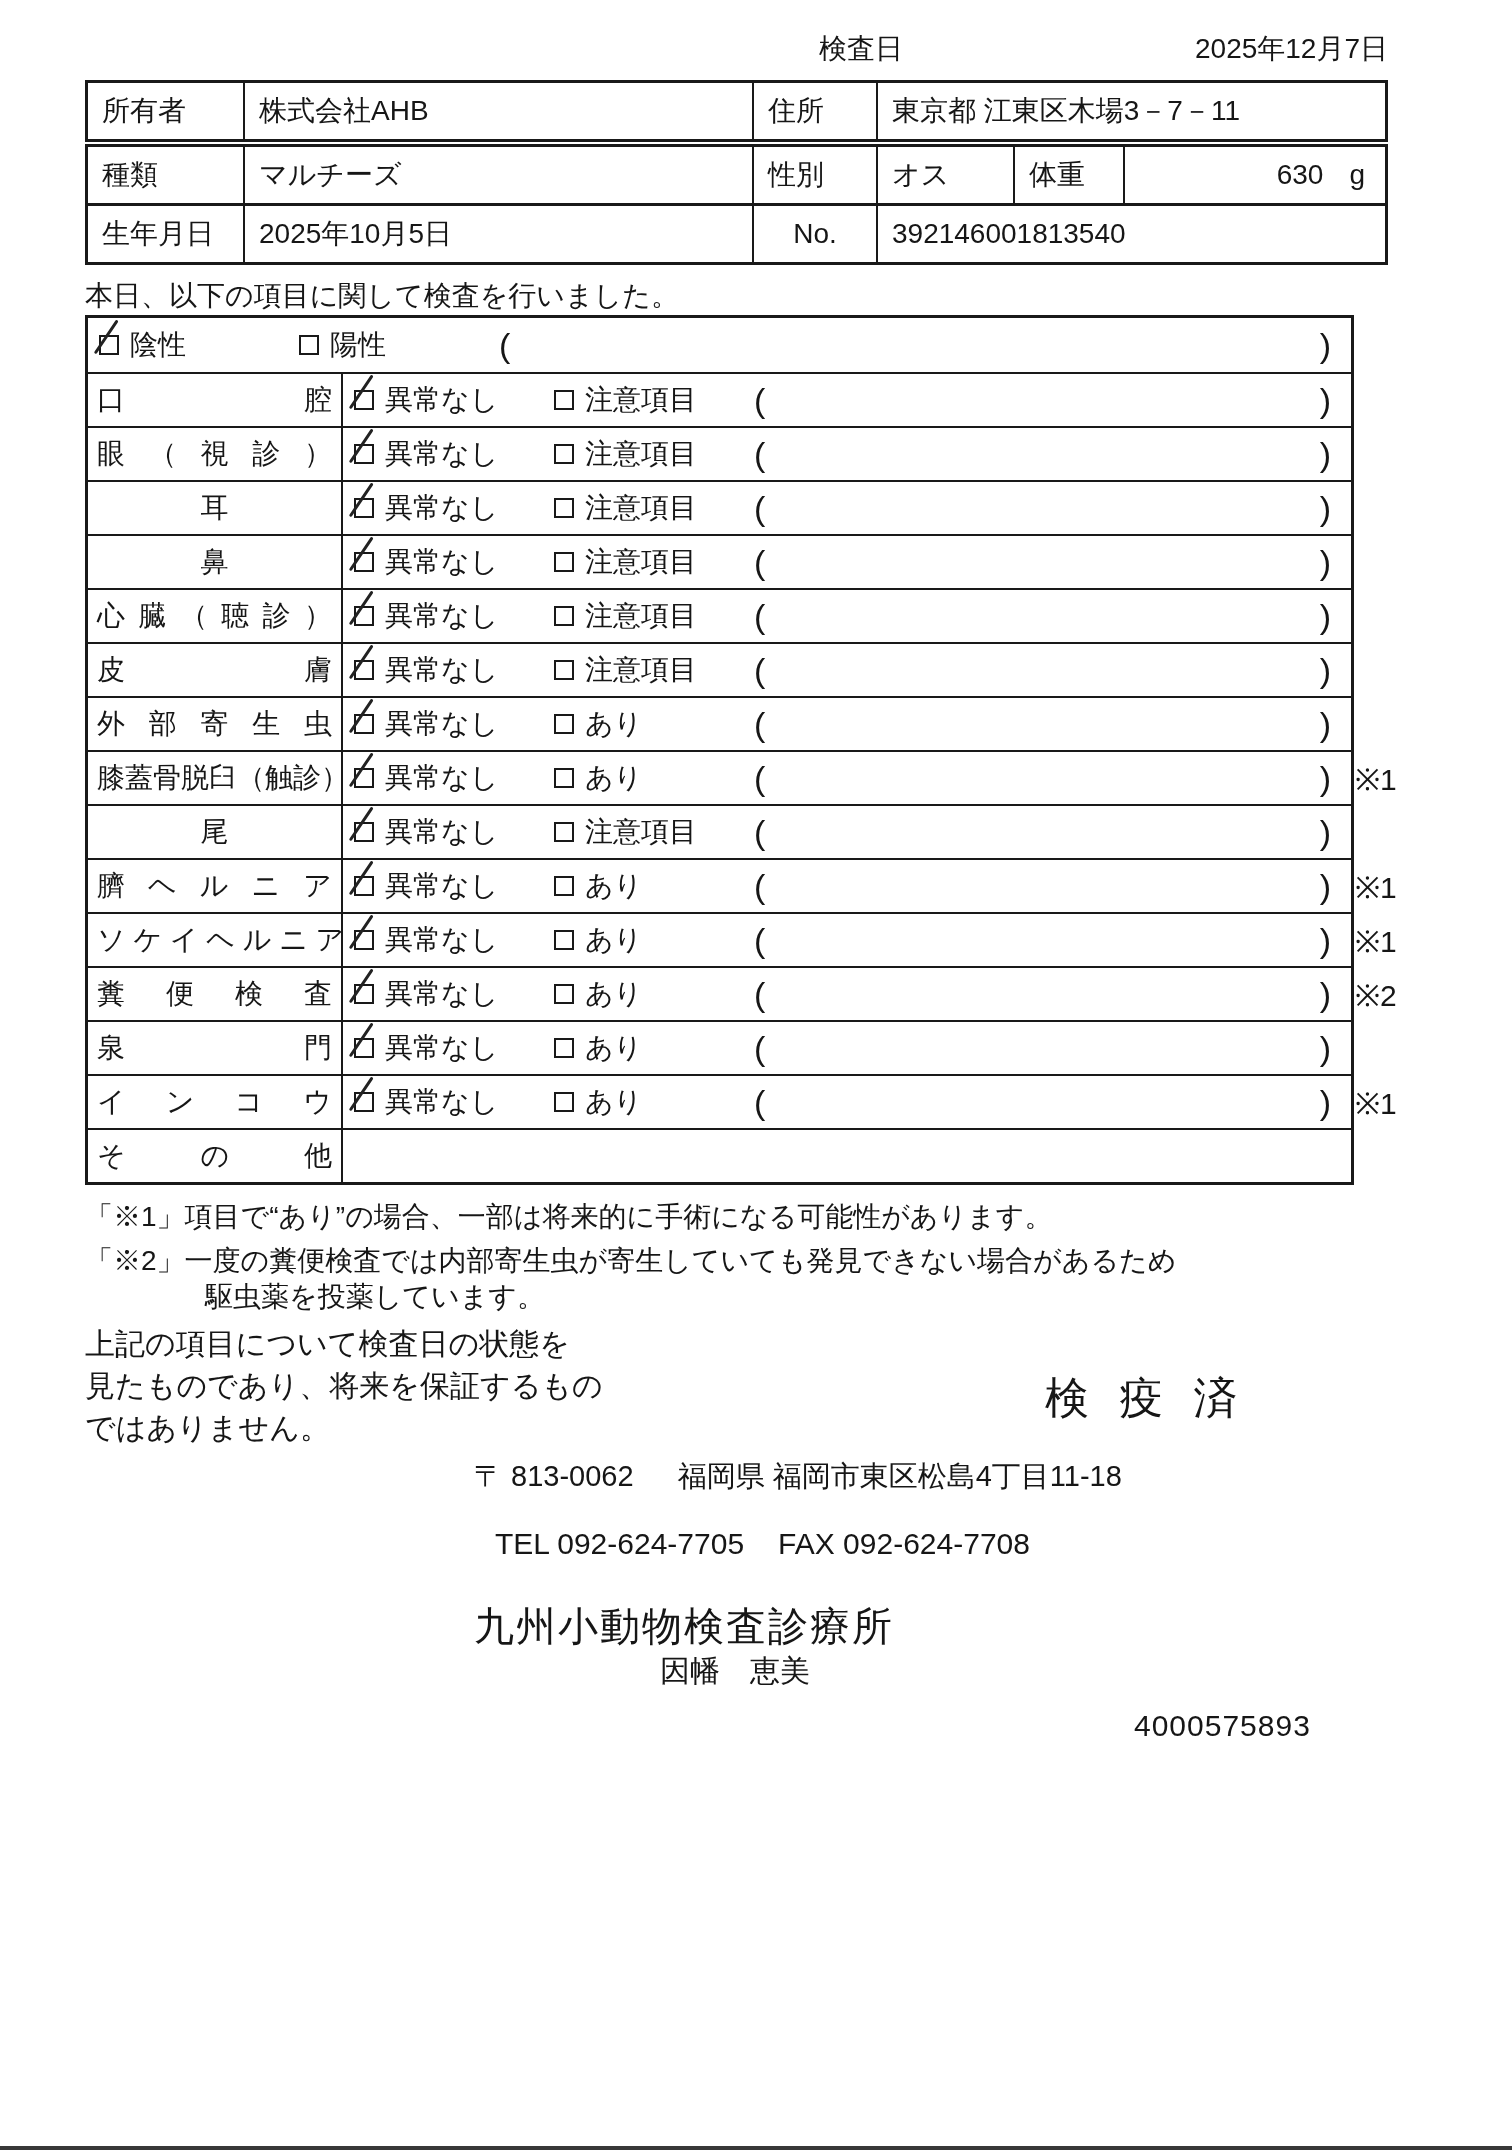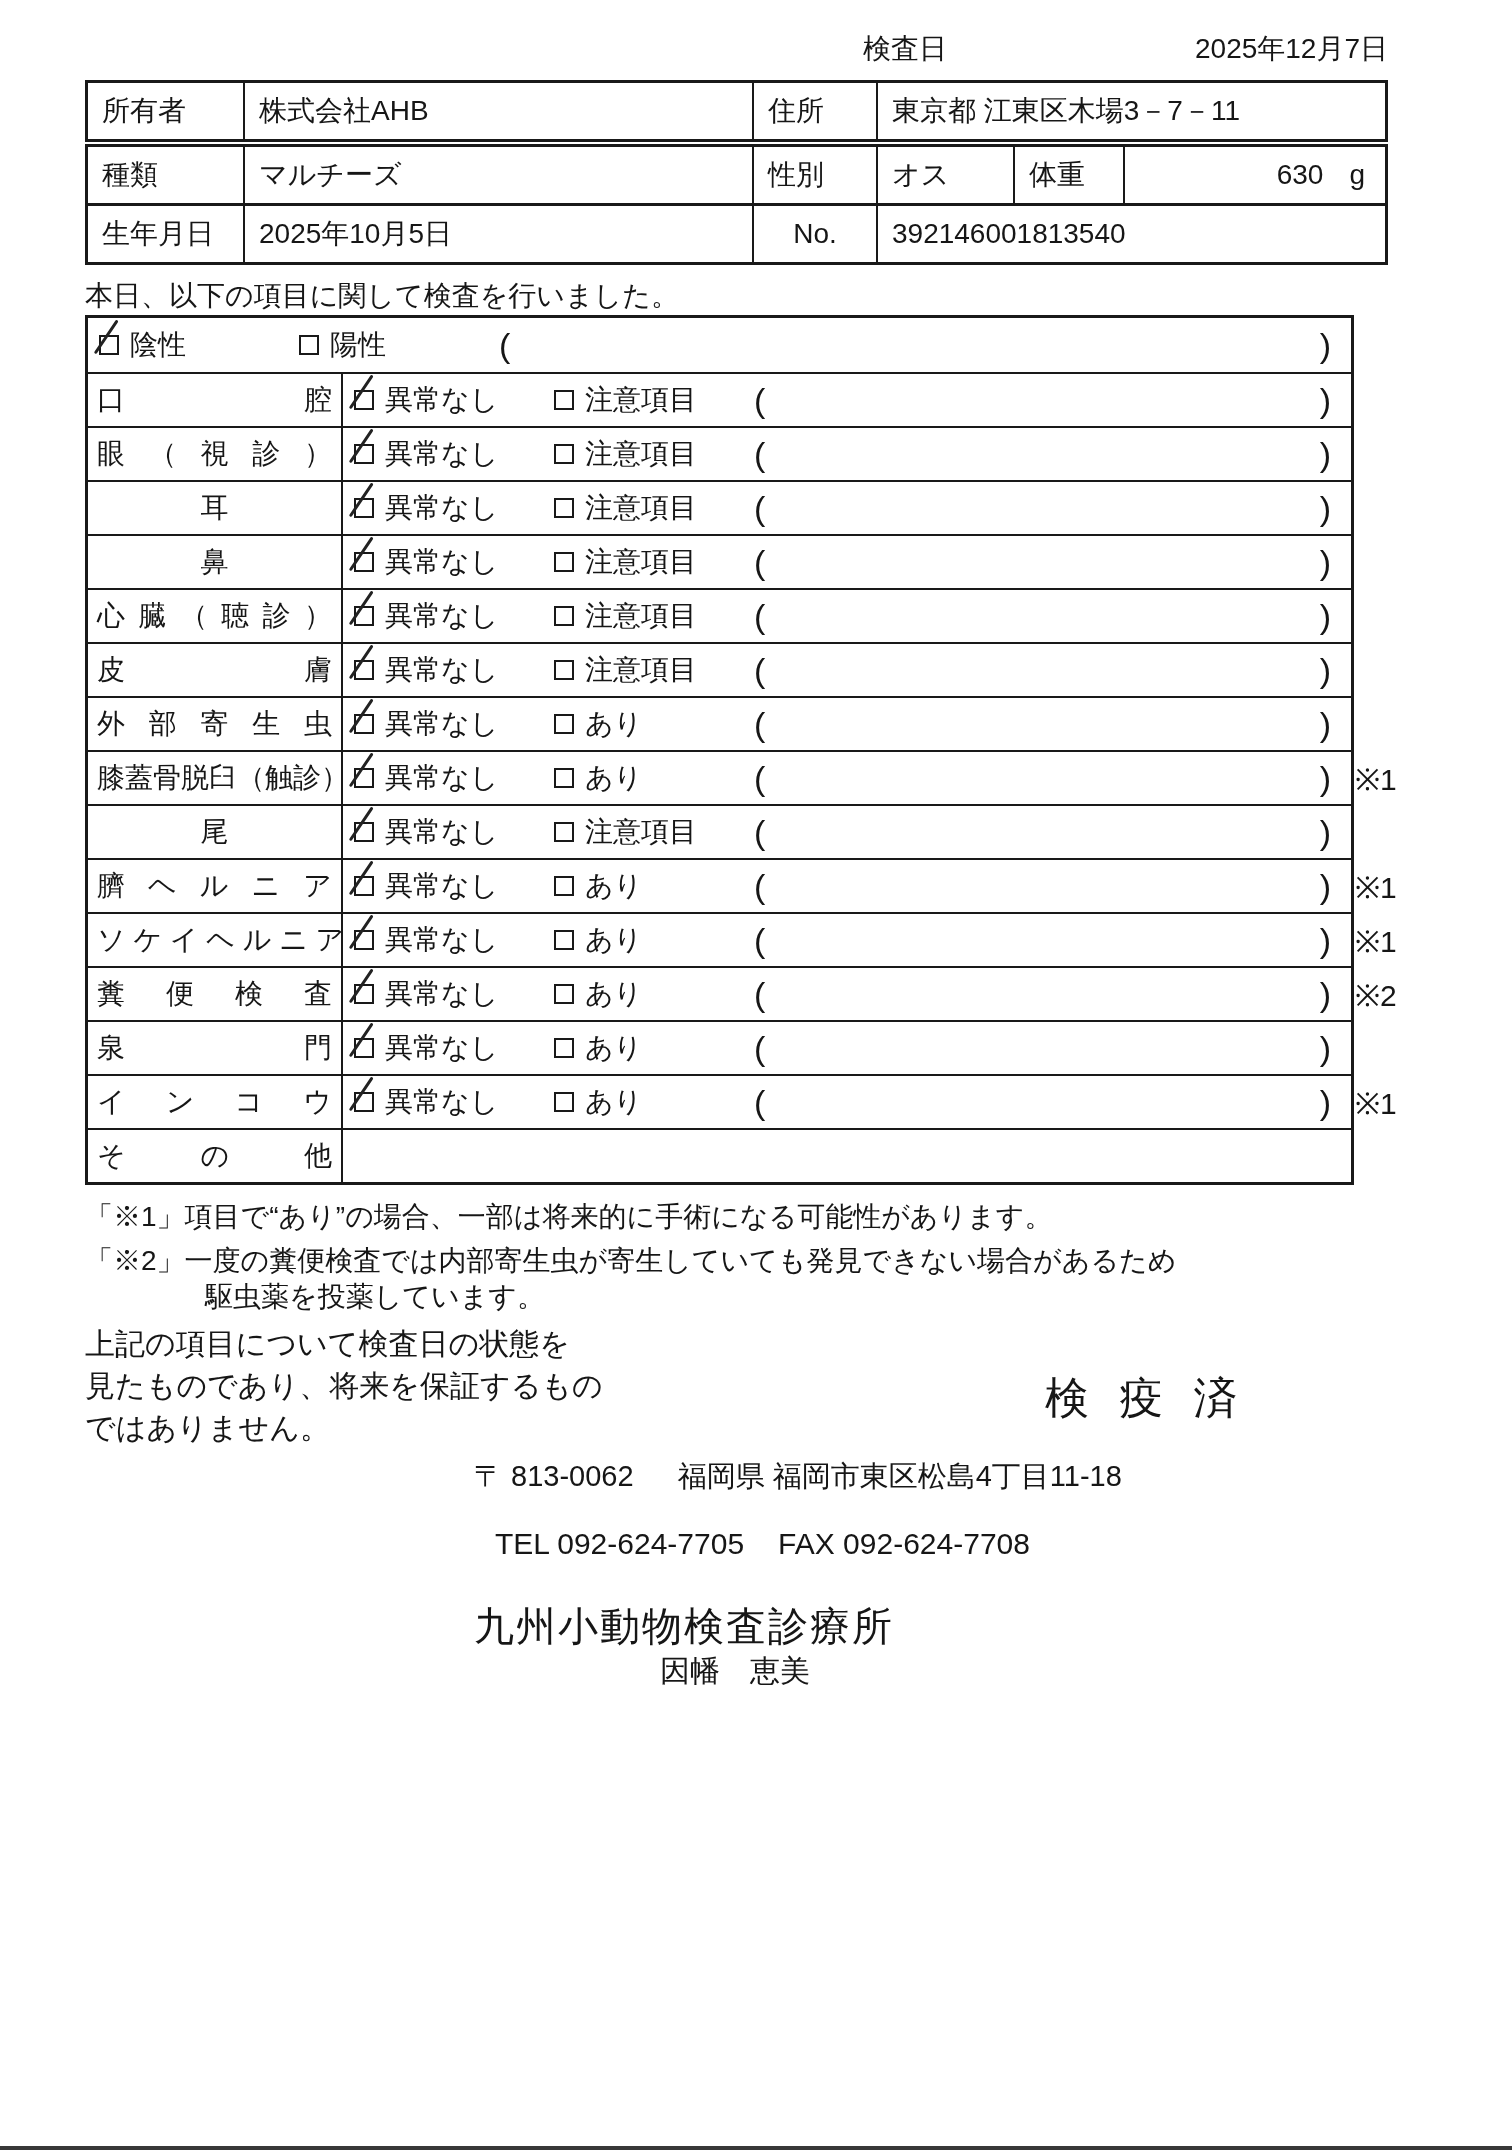--- a/index.html
+++ b/index.html
@@ -4,21 +4,21 @@
 <style>
   * { margin:0; padding:0; box-sizing:border-box; }
   html,body { background:#ffffff; }
   body { font-family:"Liberation Sans", sans-serif; color:#161616; }
   .page { position:relative; width:1512px; height:2150px; background:#ffffff; overflow:hidden; }
   .content { position:absolute; left:85px; top:0; width:1303px; }
 
   .title { margin-top:94px; text-align:center; font-size:46px; font-weight:bold; letter-spacing:3px; }
 
   .daterow { position:relative; margin-top:26px; height:40px; font-size:28px; }
-  .daterow .dlabel { position:absolute; left:778px; top:4px; }
+  .daterow .dlabel { position:absolute; left:734px; top:4px; }
   .daterow .dvalue { position:absolute; right:0; top:4px; }
 
   .tbl { display:grid; border:3px solid #191919; background:#fff; }
   .tbl > .cell { border-left:2px solid #191919; height:56px; display:flex; align-items:center; padding:0 14px; font-size:28px; white-space:nowrap; overflow:hidden; }
   .tbl > .cell:first-child { border-left:none; }
   .tbl1 { margin-top:14px; grid-template-columns:155px 509px 124px 515px; }
   .tbl2a { margin-top:2px; grid-template-columns:155px 509px 124px 137px 110px 268px; border-bottom:none; }
   .tbl2b { grid-template-columns:155px 509px 124px 515px; }
   .cell.center { justify-content:center; }
   .cell.wt { justify-content:flex-end; gap:26px; padding-right:26px; }
@@ -388,16 +388,17 @@
     <div class="postal">
       <span>〒 813-0062</span>
       <span>福岡県 福岡市東区松島4丁目11-18</span>
     </div>
     <div class="telrow">
       <span>TEL 092-624-7705</span>
       <span>FAX 092-624-7708</span>
     </div>
     <div class="clinic">九州小動物検査診療所</div>
     <div class="examiner">因幡　恵美</div>
+    <div class="serial">4000575893</div>
 
   </div>
   <div class="scan-edge"></div>
 </div>
 
 </body></html>

